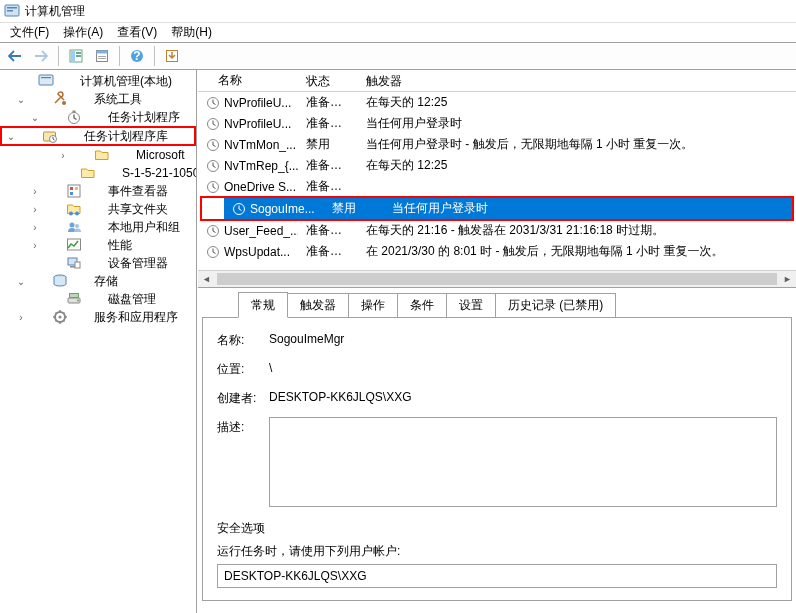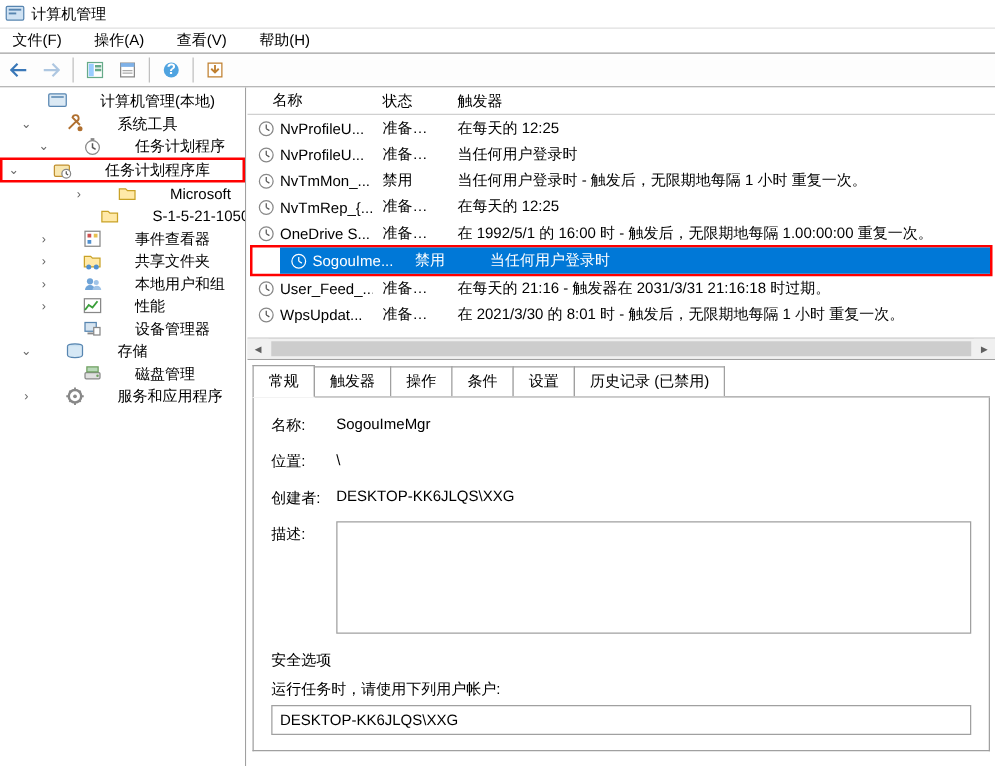--- a/index.html
+++ b/index.html
@@ -1,19 +1,19 @@
 <!DOCTYPE html>
 <html><head>
 <meta charset="utf-8">
 <style>
   * { box-sizing: border-box; font-family: "Microsoft YaHei", "Segoe UI", Tahoma, sans-serif; font-size: 12px; }
   html, body { margin: 0; padding: 0; width: 796px; height: 613px; overflow: hidden; background: #fff; color: #000; }
   .titlebar { height: 22px; display: flex; align-items: center; padding: 0 4px; gap: 5px; background: #fff; }
   .titlebar .icon-img { width: 16px; height: 16px; display: inline-flex; align-items: center; justify-content: center; }
-  .menubar { height: 20px; display: flex; align-items: center; padding: 0 4px; gap: 14px; border-top: 1px solid #e0e0e0; }
+  .menubar { height: 20px; display: flex; align-items: center; padding: 0 4px; gap: 2px; border-top: 1px solid #e0e0e0; }
   .menu-item { padding: 2px 6px; cursor: default; }
   .toolbar { height: 28px; display: flex; align-items: center; padding: 0 4px; gap: 4px; border-top: 1px solid #a0a0a0; border-bottom: 1px solid #a0a0a0; background: #fdfdfd; }
   .tool-btn { width: 22px; height: 22px; display: inline-flex; align-items: center; justify-content: center; border: 1px solid transparent; cursor: default; }
   .tool-sep { width: 1px; height: 20px; background: #c0c0c0; margin: 0 2px; }
   .workarea { position: absolute; top: 70px; bottom: 0; left: 0; right: 0; display: flex; }
   .sidebar { width: 197px; flex: 0 0 197px; border-right: 1px solid #a0a0a0; overflow: hidden; background: #fff; padding-top: 2px; }
   .tree { list-style: none; margin: 0; padding: 0; }
   .tree li { white-space: nowrap; }
   .tree .node { display: flex; align-items: center; height: 18px; padding-right: 4px; cursor: default; gap: 24px; }
   .tree .exp { width: 14px; height: 14px; display: inline-flex; align-items: center; justify-content: center; color: #666; font-size: 10px; }
@@ -39,21 +39,21 @@
   .col-name { width: 100px; display: flex; align-items: center; gap: 4px; }
   .col-status { width: 60px; }
   .col-trigger { flex: 1; }
   .task-icon { width: 14px; height: 14px; display: inline-flex; }
   .scrollbar-h { height: 17px; background: #f0f0f0; border-top: 1px solid #d0d0d0; display: flex; }
   .scroll-arrow { width: 17px; height: 16px; background: #f0f0f0; display: inline-flex; align-items: center; justify-content: center; color: #606060; font-size: 9px; }
   .scroll-thumb { flex: 1; margin: 2px; background: #cdcdcd; }
   .detailpane { flex: 1; overflow: auto; padding: 6px 4px; background: #fff; }
   .tabs { display: flex; border-bottom: 1px solid #a0a0a0; height: 24px; align-items: flex-end; }
   .tab { padding: 3px 12px; border: 1px solid #a0a0a0; border-bottom: none; margin-right: -1px; background: #fff; cursor: default; position: relative; }
-  .tab.active { background: #fff; border-bottom: 1px solid #fff; top: 1px; padding-top: 4px; }
+  .tab.active { background: #fff; border-bottom: 1px solid #fff; top: 1px; padding-top: 4px; margin-left: 36px; }
   .tab-body { border: 1px solid #a0a0a0; border-top: none; padding: 12px 14px; }
   .form-row { display: flex; align-items: flex-start; margin-bottom: 10px; gap: 8px; justify-content: center; }
   .form-label { width: 44px; padding-top: 2px; }
   .form-ctrl { flex: 1; }
   .ro-text { padding: 2px 0; }
   .textarea-ro { border: 1px solid #a0a0a0; height: 90px; width: 100%; background: #fff; resize: none; padding: 4px; font-family: inherit; font-size: 12px; }
   .section-hdr { margin: 6px 0; }
   .runas-box { border: 1px solid #a0a0a0; padding: 4px 6px; margin-top: 4px; }
   svg { display: block; }
 </style>
@@ -375,21 +375,20 @@
               <span class="task-icon">
                 <svg width="14" height="14" viewBox="0 0 14 14">
                   <circle cx="7" cy="7" r="5.5" fill="none" stroke="#888" stroke-width="1"></circle>
                   <line x1="7" y1="7" x2="7" y2="3.5" stroke="#555"></line>
                   <line x1="7" y1="7" x2="9.5" y2="8.5" stroke="#555"></line>
                 </svg>
               </span>
               <span>OneDrive S...</span>
             </div>
             <div class="cell col-status">准备就绪</div>
-            <div class="cell col-trigger">在 1992/5/1 的 16:00 时 - 触发后，无限期地每隔 1.00:00:00 重复一次。</div>
           </div>
           <div class="row-highlight" style="margin: -1px 2px;">
             <div class="list-row selected">
               <div class="cell col-name">
                 <span class="task-icon">
                   <svg width="14" height="14" viewBox="0 0 14 14">
                     <circle cx="7" cy="7" r="5.5" fill="none" stroke="#888" stroke-width="1"></circle>
                     <line x1="7" y1="7" x2="7" y2="3.5" stroke="#555"></line>
                     <line x1="7" y1="7" x2="9.5" y2="8.5" stroke="#555"></line>
                   </svg>

